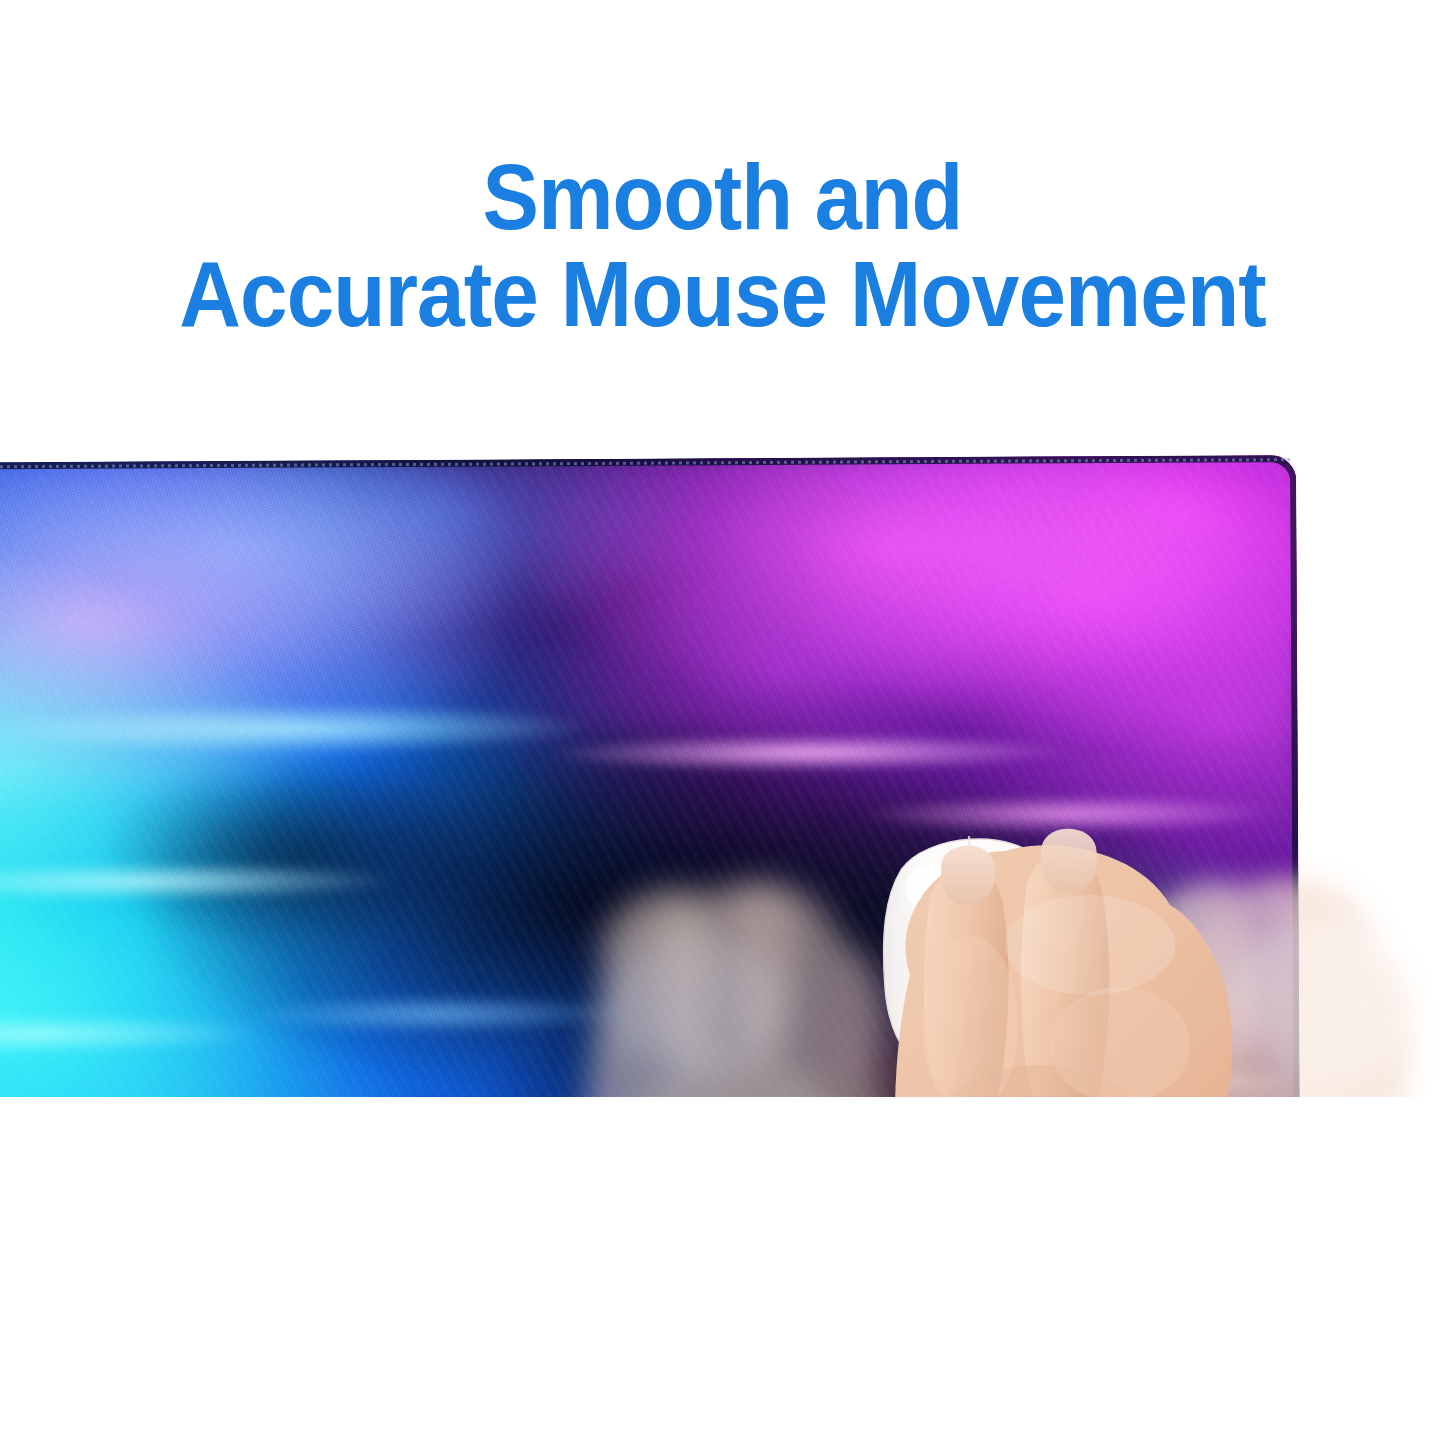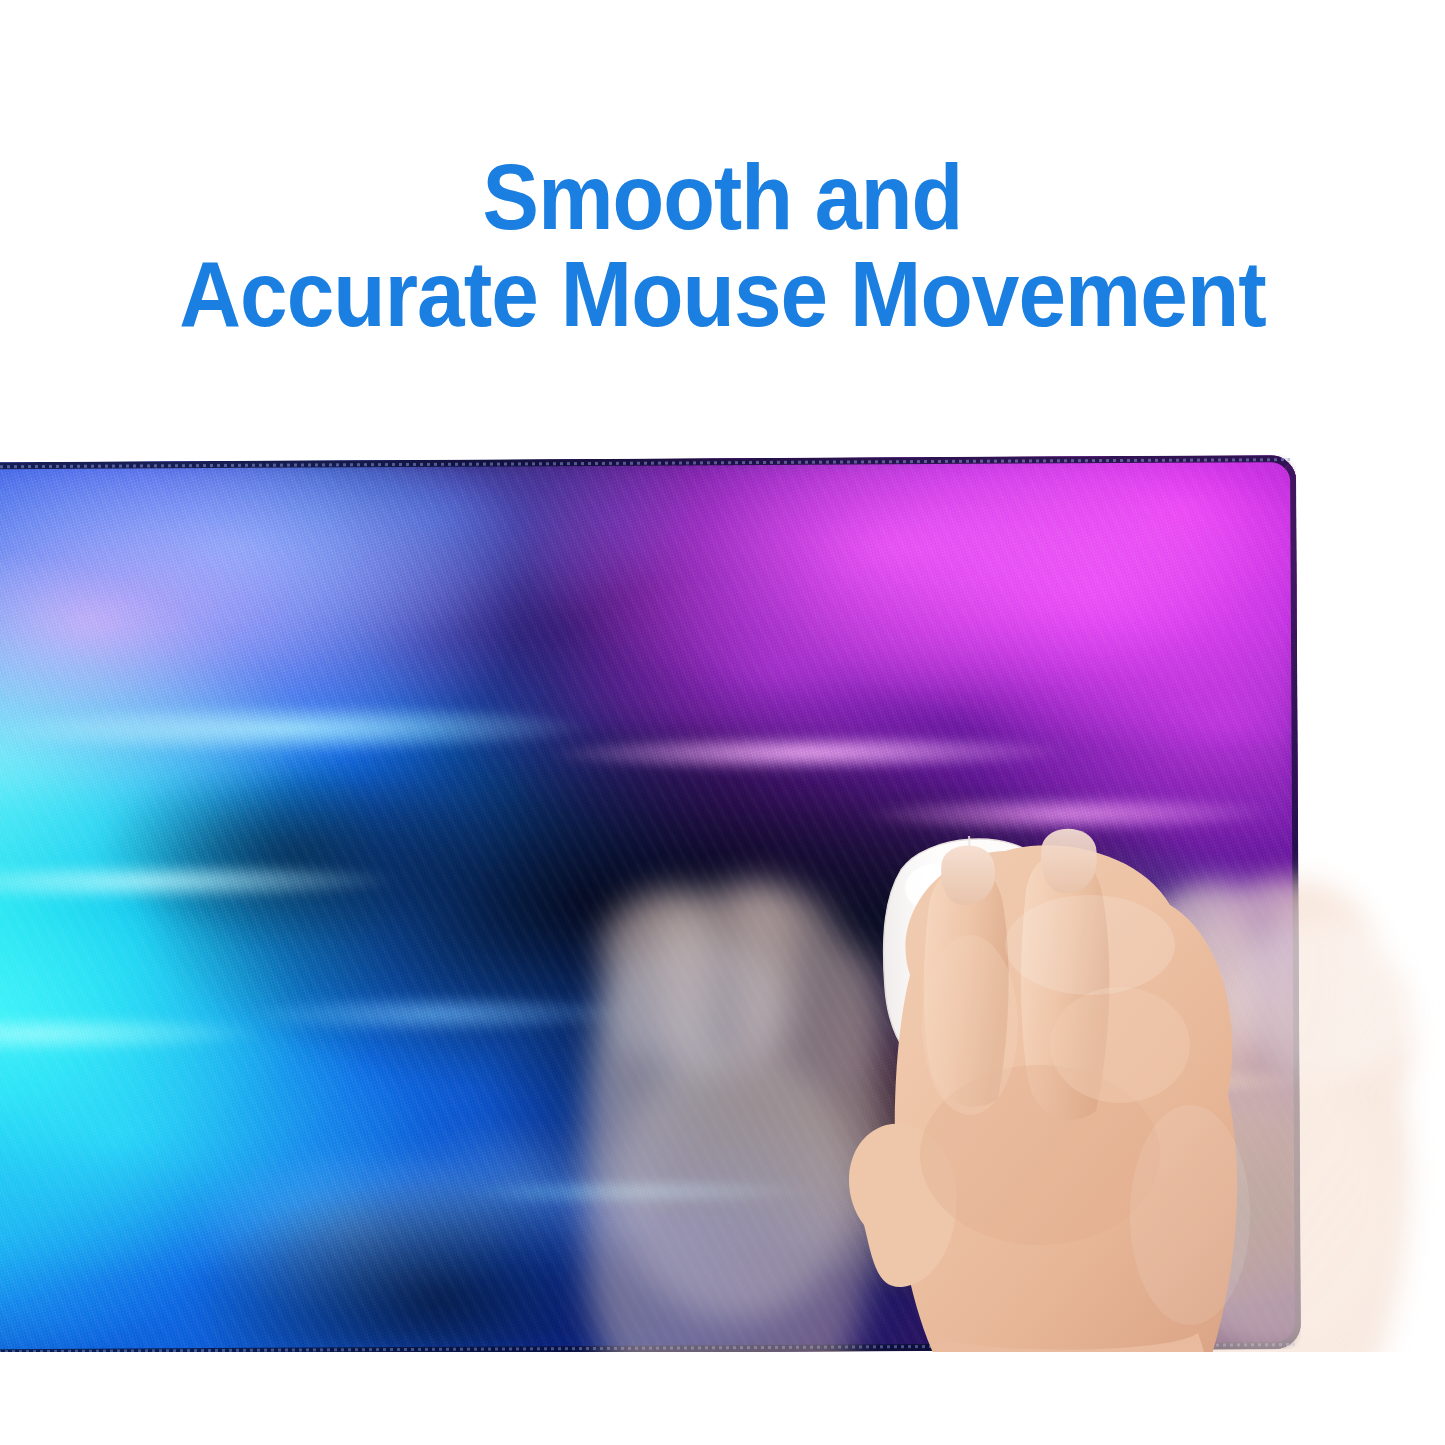--- a/index.html
+++ b/index.html
@@ -4,21 +4,21 @@
 <style>
   * { margin:0; padding:0; box-sizing:border-box; }
   html, body { width:1445px; height:1445px; }
   body {
     background:#ffffff;
     font-family:"Liberation Sans", sans-serif;
     overflow:hidden;
     position:relative;
   }
 
-  #stage { position:absolute; inset:0; width:1445px; height:1445px; background:#fff; overflow:hidden; }
+  #stage { position:absolute; inset:0; width:1445px; height:1097px; background:#fff; overflow:hidden; }
 
   
   .headline {
     position:absolute;
     left:0; top:150px;
     width:1445px;
     text-align:center;
     line-height:1.04;
     font-weight:700;
     font-size:92px;

